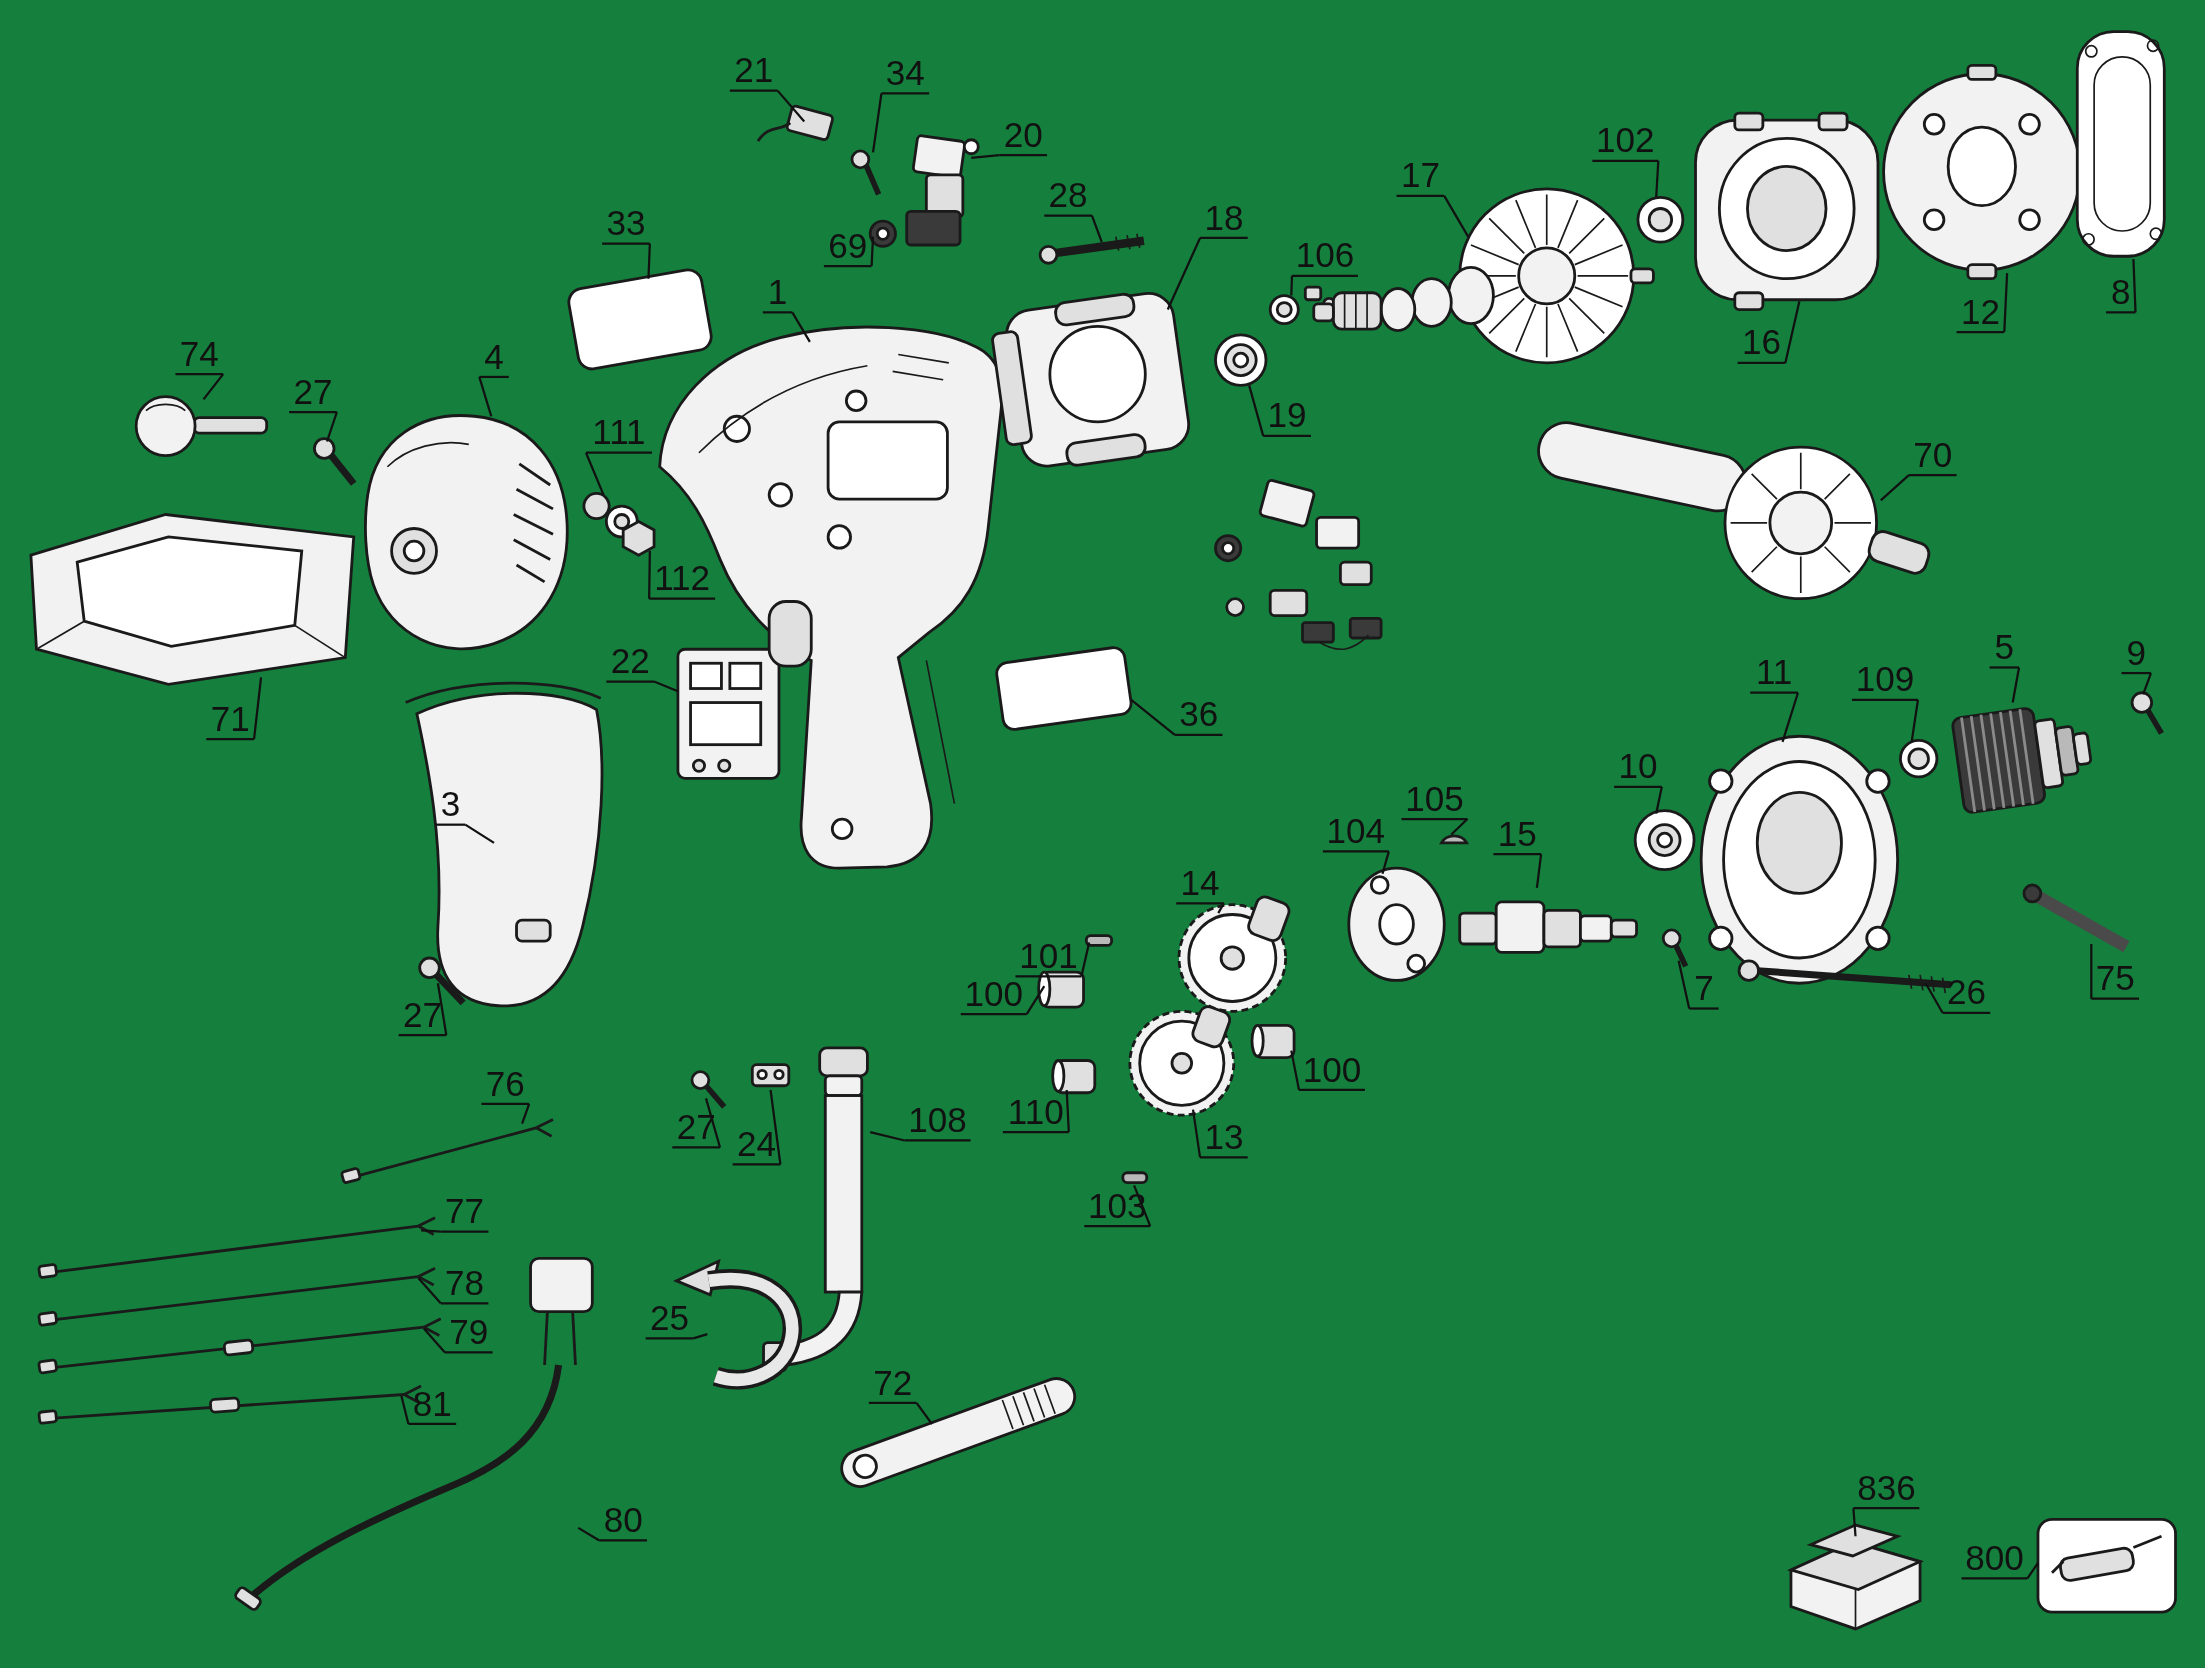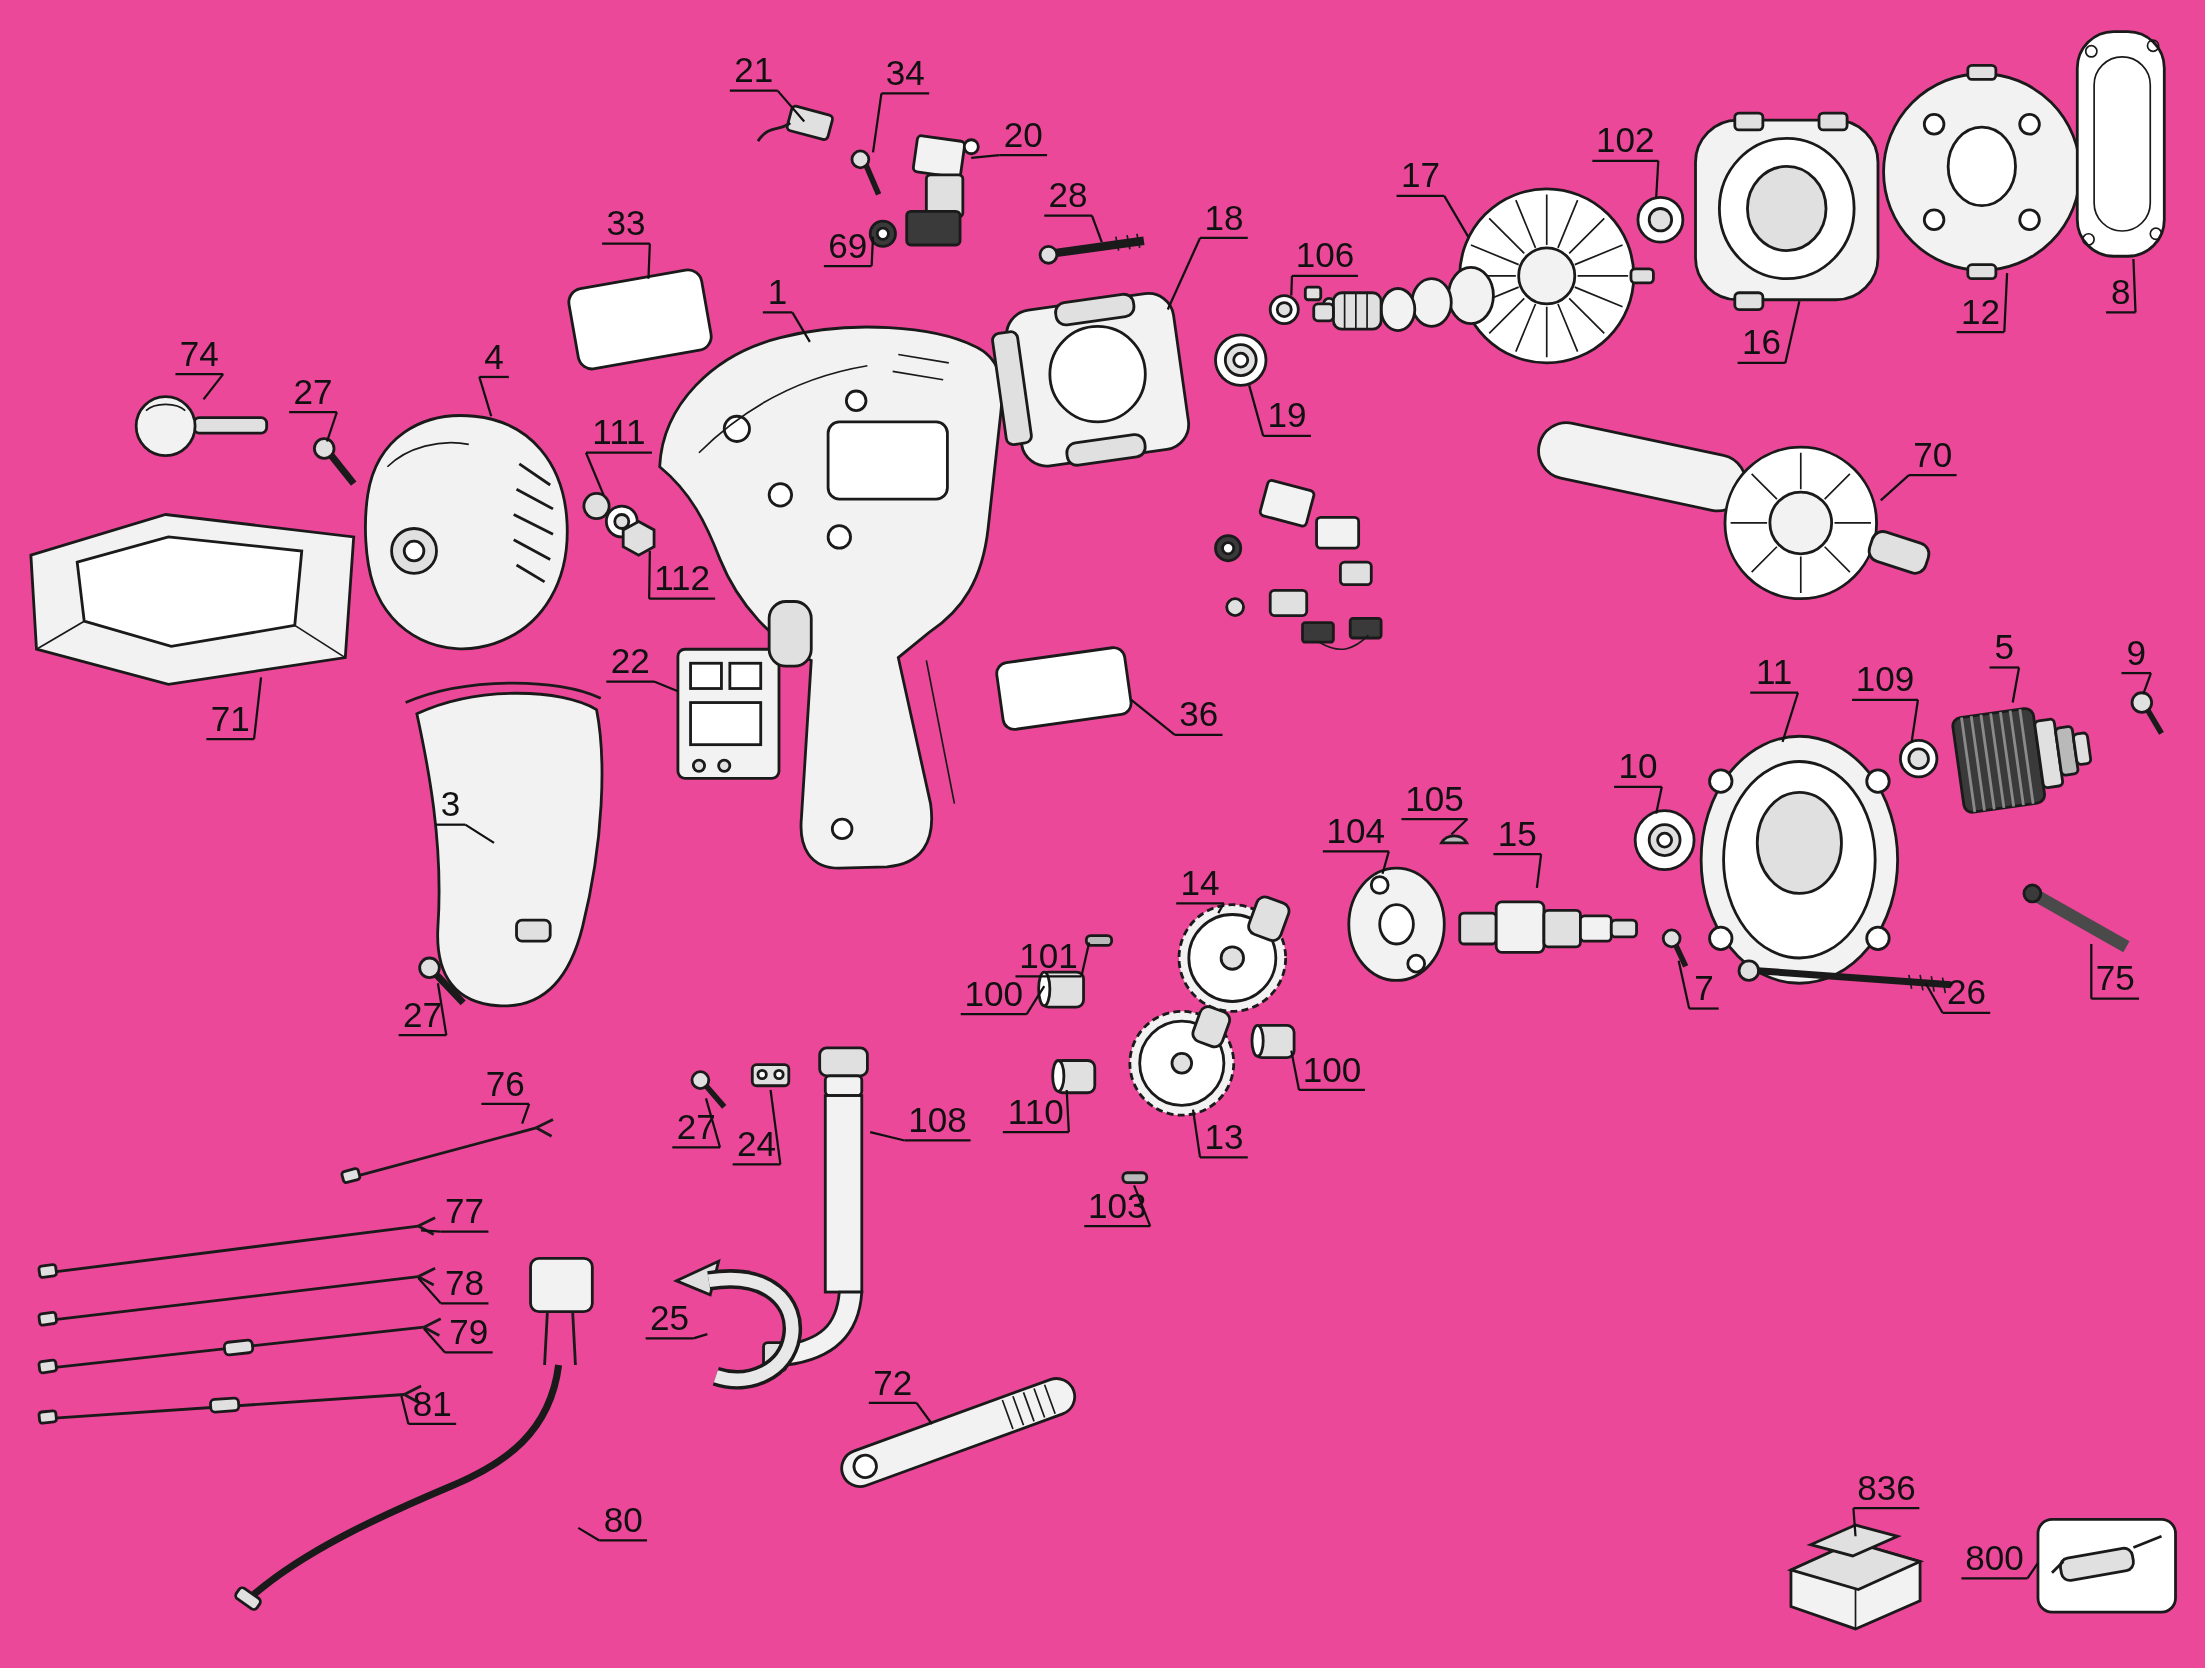--- a/index.html
+++ b/index.html
@@ -1,16 +1,16 @@
 <!DOCTYPE html>
 <html style="font-size:11.2px"><head>
 <meta charset="utf-8">
 <style>
   html,body{margin:0;padding:0;background:#ffffff;}
-  #canvas{position:relative;width:2205px;height:1669px;background:#ec4899;overflow:hidden;}
+  #canvas{position:relative;width:2205px;height:1669px;background:#15803d;overflow:hidden;}
   svg{display:block;width:100%;height:100%;}
   .callout-text{
     font-family:"Liberation Sans", sans-serif;
     font-size:25px;
     fill:#111111;
     text-anchor:middle;
   }
   .callout-line{stroke:#111111;stroke-width:1.6;fill:none;}
   .ln{stroke:#1a1a1a;stroke-width:2;fill:none;}
   .fw{fill:#ffffff;stroke:#1a1a1a;stroke-width:2;}

